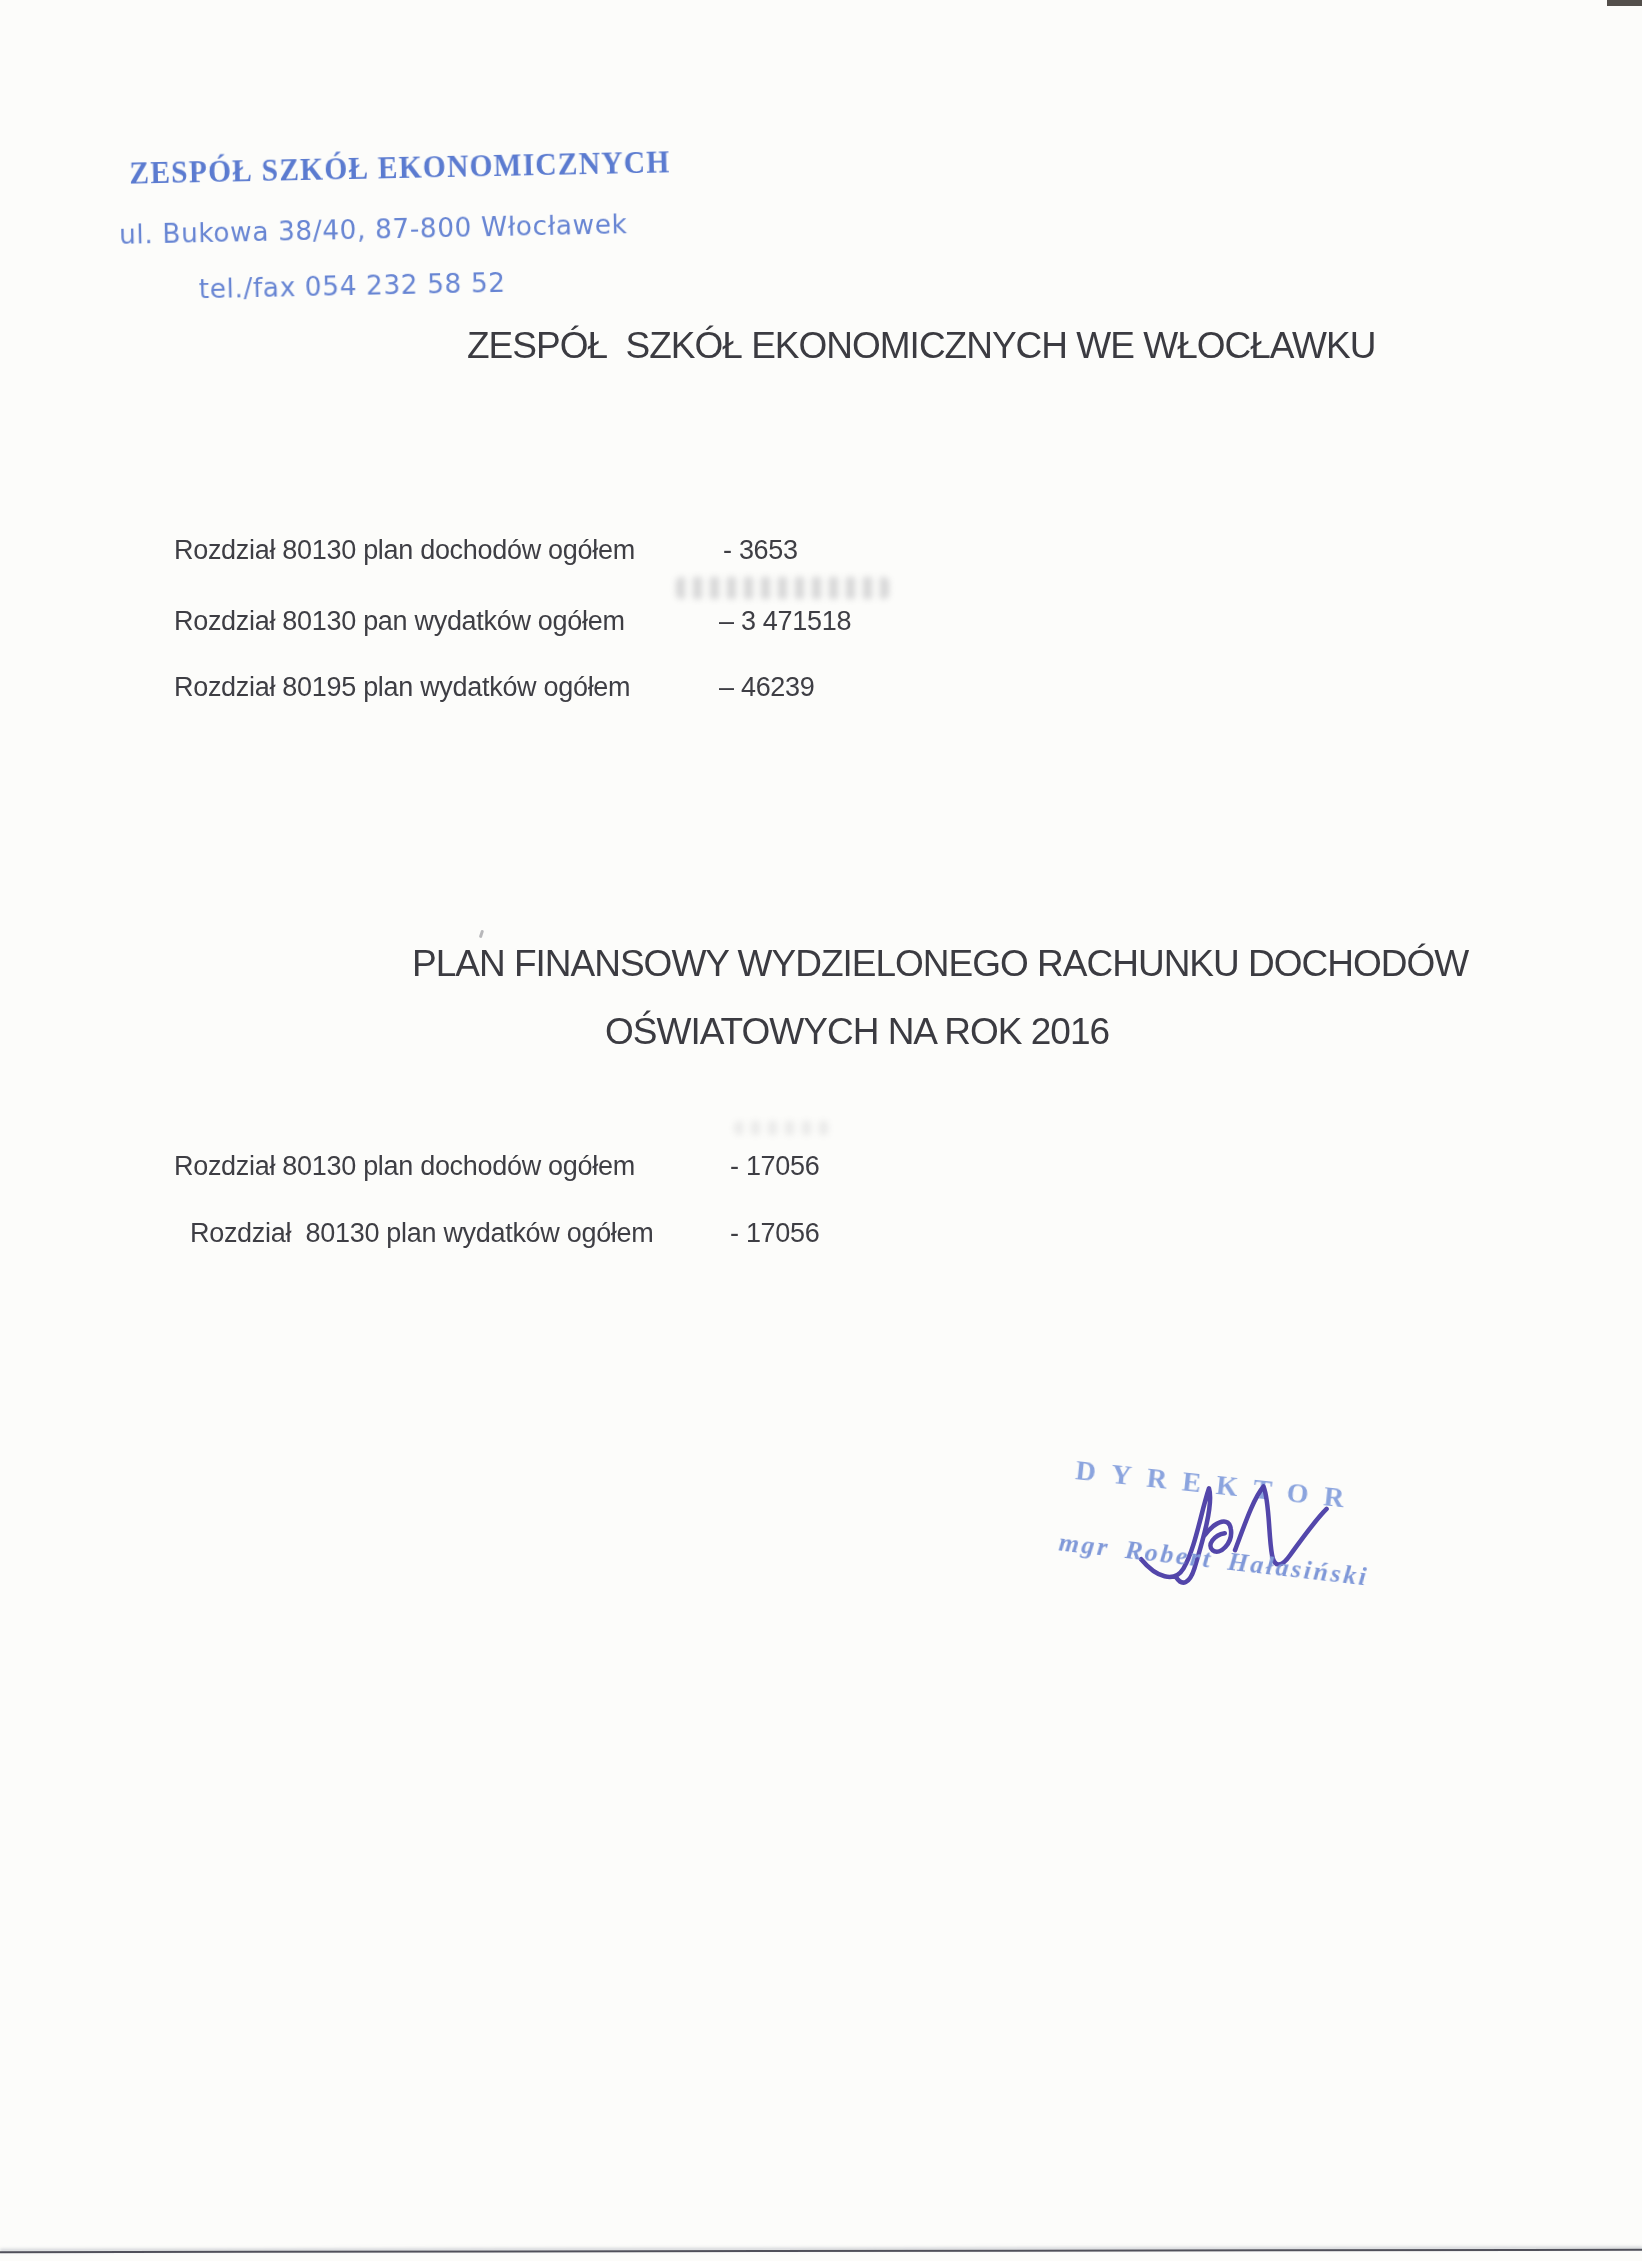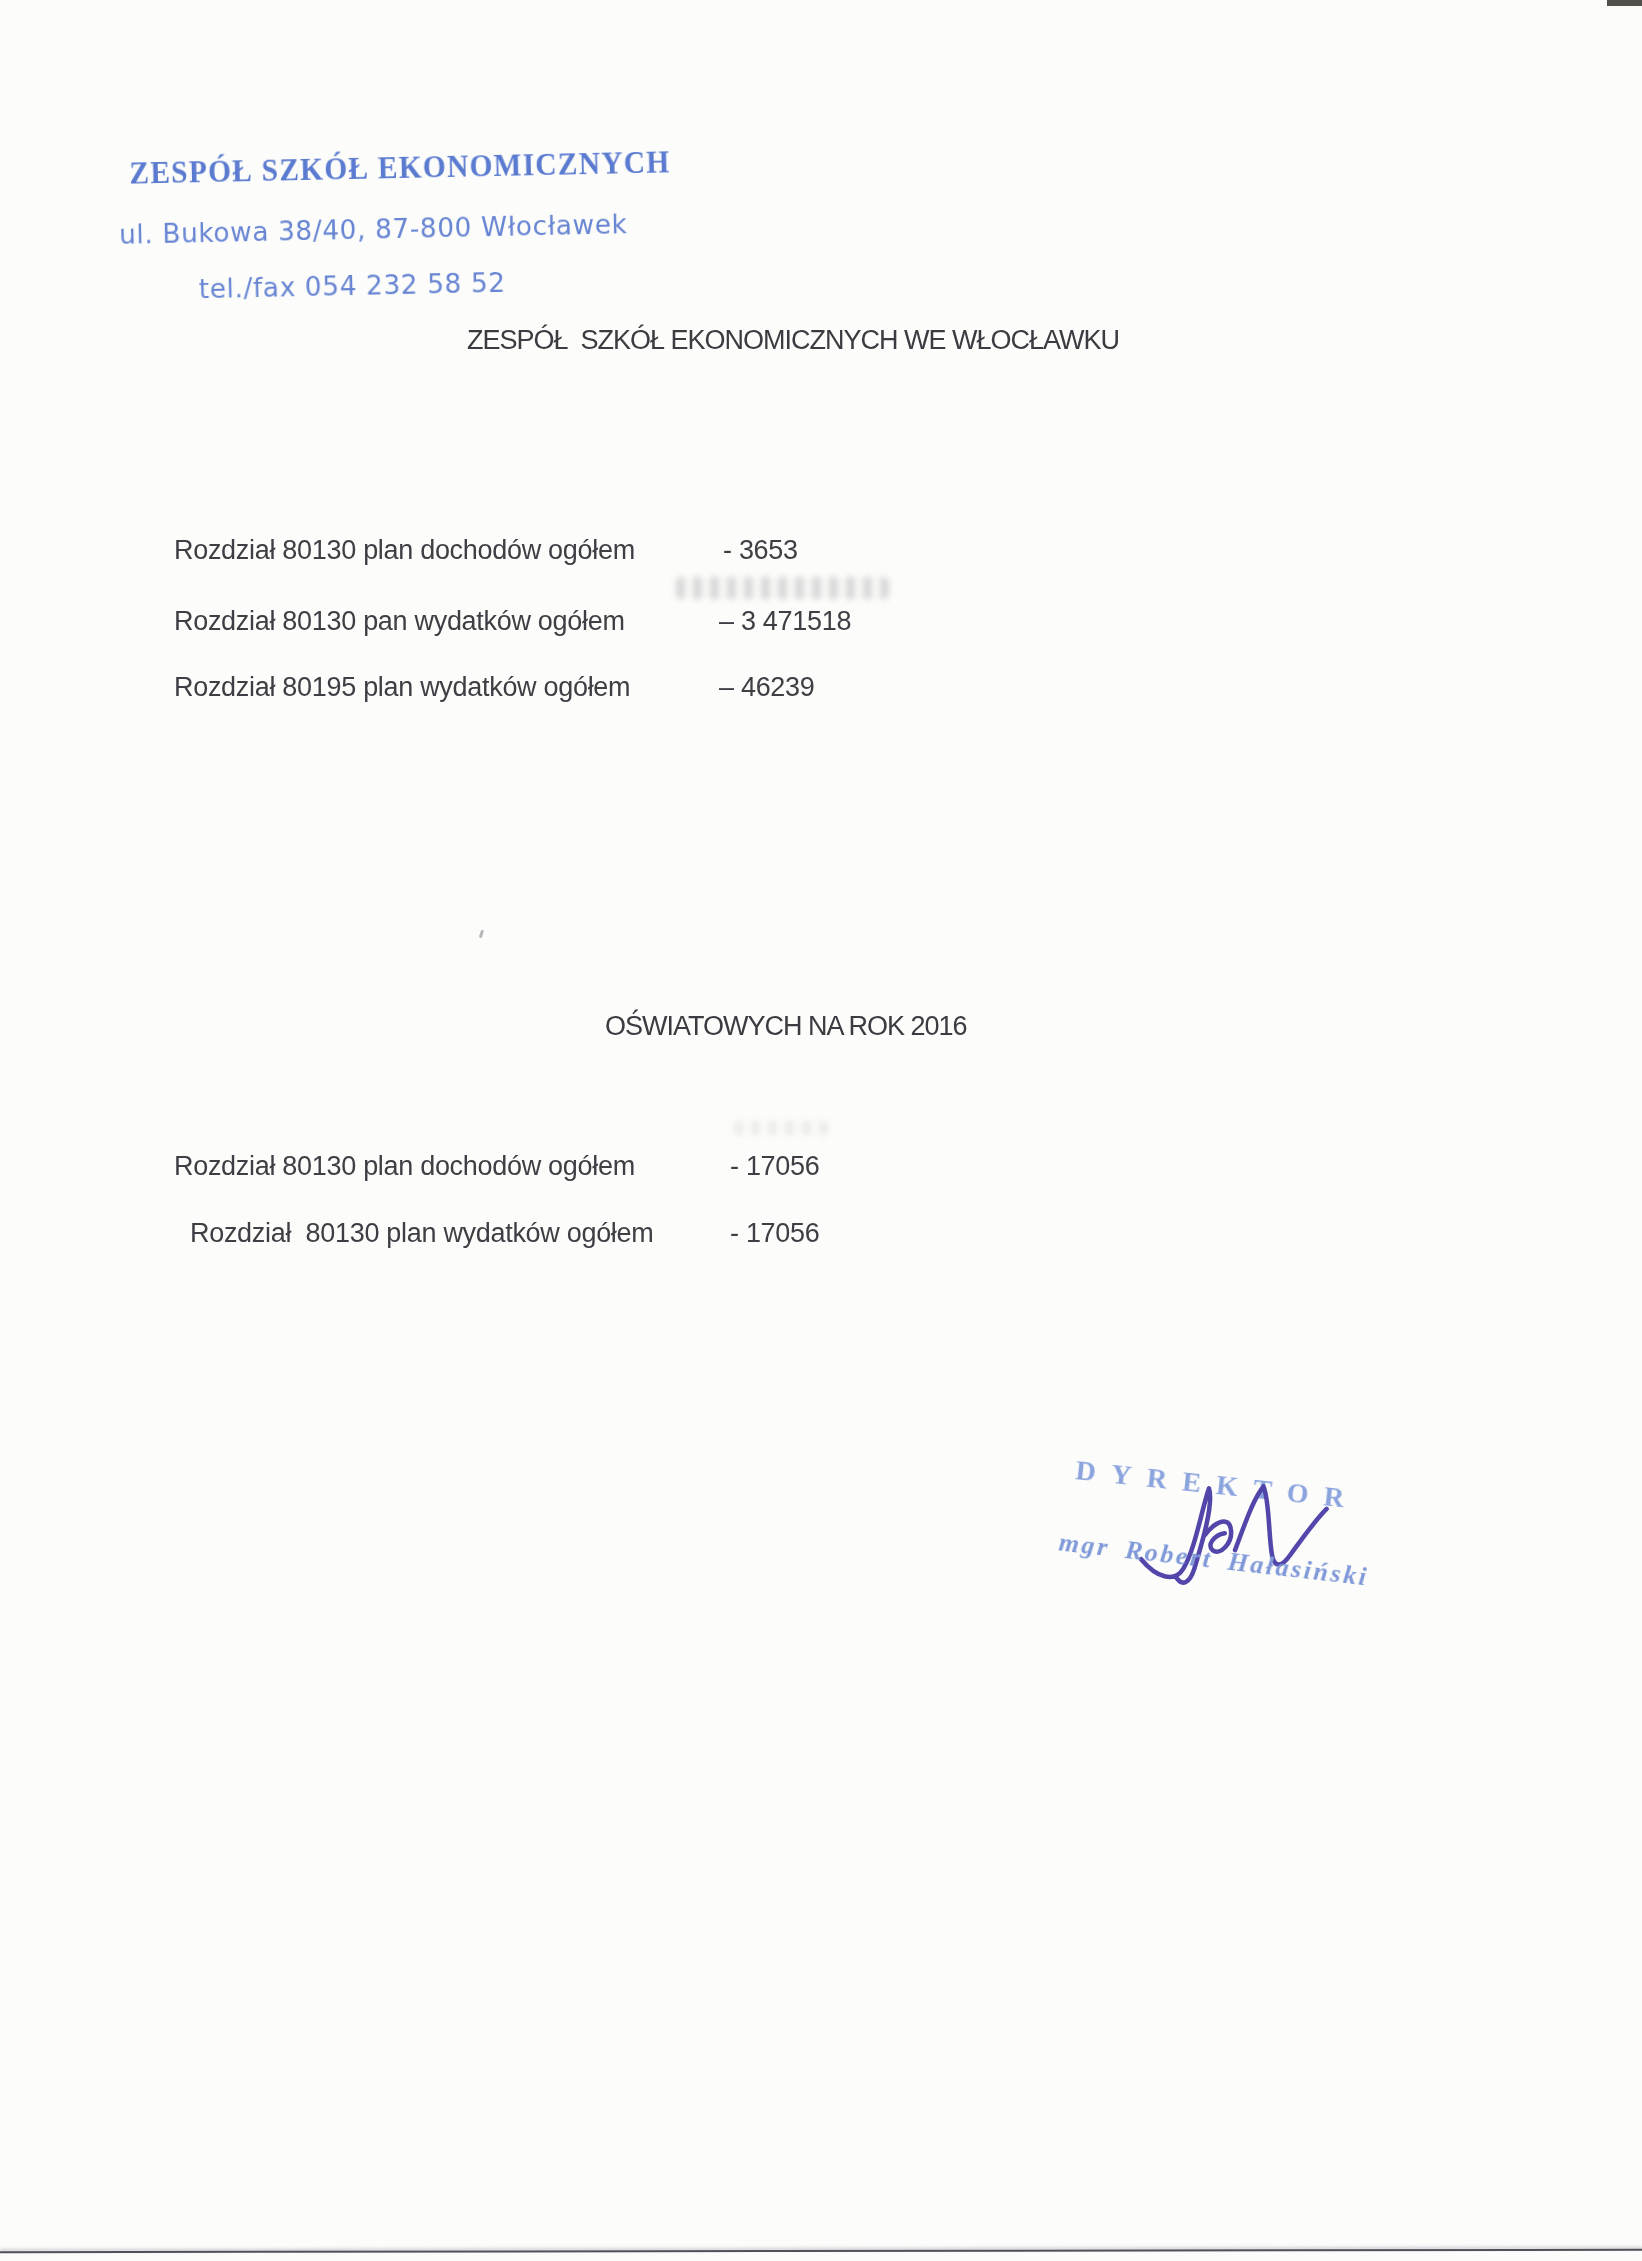--- a/index.html
+++ b/index.html
@@ -7,21 +7,21 @@
     position:relative;
     width:1643px; height:2261px;
     background:#fcfcfa;
     overflow:hidden;
     font-family:"Liberation Sans", sans-serif;
     color:#3e3e44;
   }
   .abs { position:absolute; white-space:pre; }
 
   
-  .title-line  { font-size:27px; letter-spacing:-1px; filter:blur(0.3px); color:#3b3b41; }
+  .title-line  { font-size:37px; letter-spacing:-1px; filter:blur(0.3px); color:#3b3b41; }
   .row-label   { font-size:27px; letter-spacing:-0.3px; filter:blur(0.3px); color:#3e3e44; }
   .row-value   { font-size:27px; letter-spacing:-0.3px; filter:blur(0.3px); color:#3e3e44; }
 
   
   .stamp-top {
     left:119px; top:129px; width:464px;
     text-align:center;
     color:#5b7bd0;
     transform:rotate(-1.2deg);
     filter:blur(0.5px);
@@ -107,20 +107,21 @@
 
   <div class="abs row-label" style="left:174px; top:535px;">Rozdział 80130 plan dochodów ogółem</div>
   <div class="abs row-value" style="left:723px; top:535px;text-align:right;">- 3653</div>
 
   <div class="abs row-label" style="left:174px; top:606px;">Rozdział 80130 pan wydatków ogółem</div>
   <div class="abs row-value" style="left:719px; top:606px;">– 3 471518</div>
 
   <div class="abs row-label" style="left:174px; top:672px;">Rozdział 80195 plan wydatków ogółem</div>
   <div class="abs row-value" style="left:719px; top:672px;">– 46239</div>
 
+  <div class="abs title-line" style="left:412px; top:943px;">PLAN FINANSOWY WYDZIELONEGO RACHUNKU DOCHODÓW</div>
   <div class="abs title-line" style="left:605px; top:1011px;">OŚWIATOWYCH NA ROK 2016</div>
 
   <div class="abs row-label" style="left:174px; top:1151px;">Rozdział 80130 plan dochodów ogółem</div>
   <div class="abs row-value" style="left:730px; top:1151px;">- 17056</div>
 
   <div class="abs row-label" style="left:174px; top:1218px;margin-left:16px;">Rozdział  80130 plan wydatków ogółem</div>
   <div class="abs row-value" style="left:730px; top:1218px;">- 17056</div>
 
   <div class="abs stamp-role">DYREKTOR</div>
 

